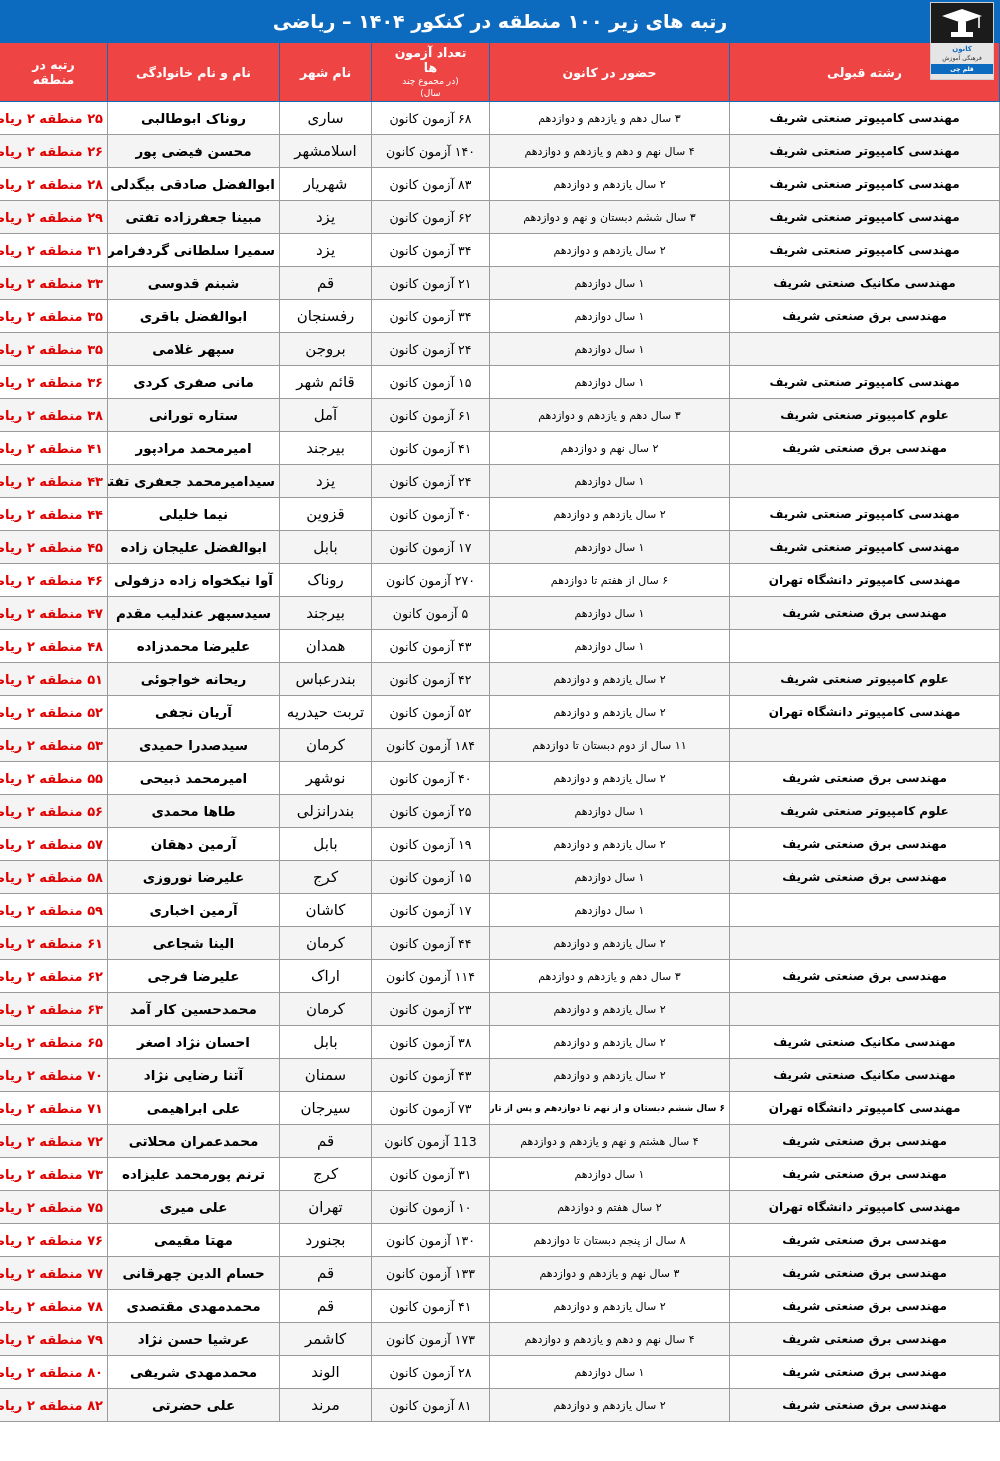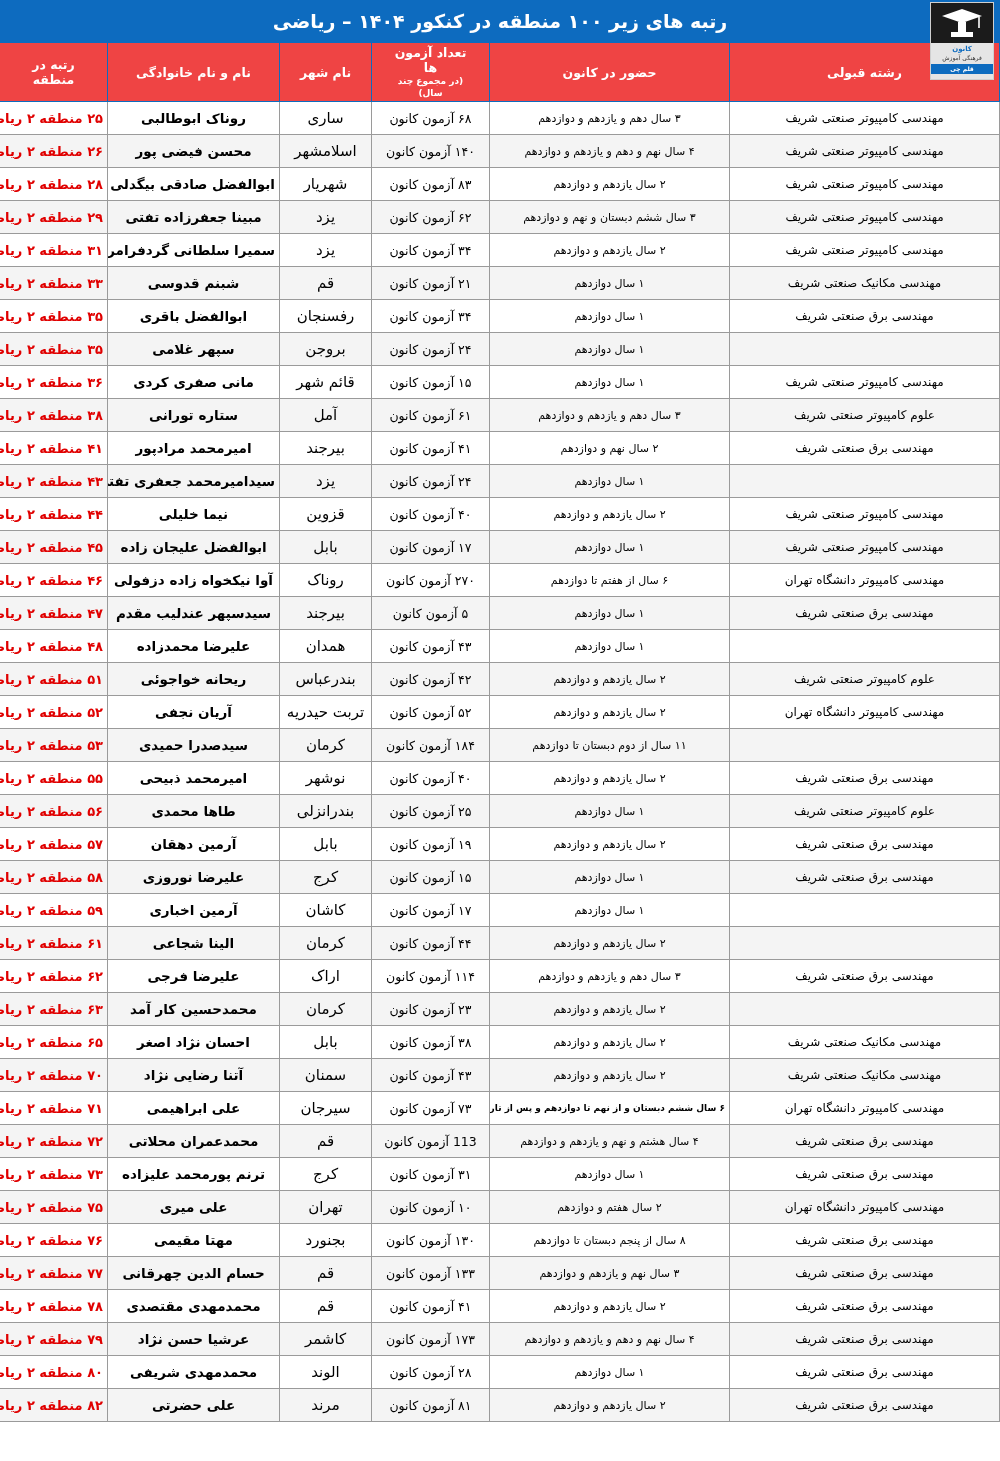--- a/index.html
+++ b/index.html
@@ -73,21 +73,21 @@
     font-weight:bold;
     border:1px solid #0d6bbf;
     height:46px;
     padding:2px 19px;
     line-height:15px;
     vertical-align:middle;
   }
   thead th .sub{
     display:block;
     font-size:9px;
-    font-weight:bold;
+    font-weight:normal;
     line-height:12px;
   }
   tbody td{
     border:1px solid #9a9a9a;
     height:30px;
     padding:1px 4px;
     font-size:12.5px;
     color:#000000;
     text-align:center;
     vertical-align:middle;
@@ -112,21 +112,21 @@
   }
   td.exams{
     font-weight:normal;
     font-size:12.5px;
   }
   td.presence{
     font-weight:normal;
     font-size:11px;
   }
   td.field{
-    font-weight:normal;
+    font-weight:bold;
     font-size:12px;
   }
   td.presence.tiny{font-size:9px;font-weight:bold;}
 
   
   col.c-field{width:270px;}
   col.c-presence{width:240px;}
   col.c-exams{width:118px;}
   col.c-city{width:92px;}
   col.c-name{width:172px;}

